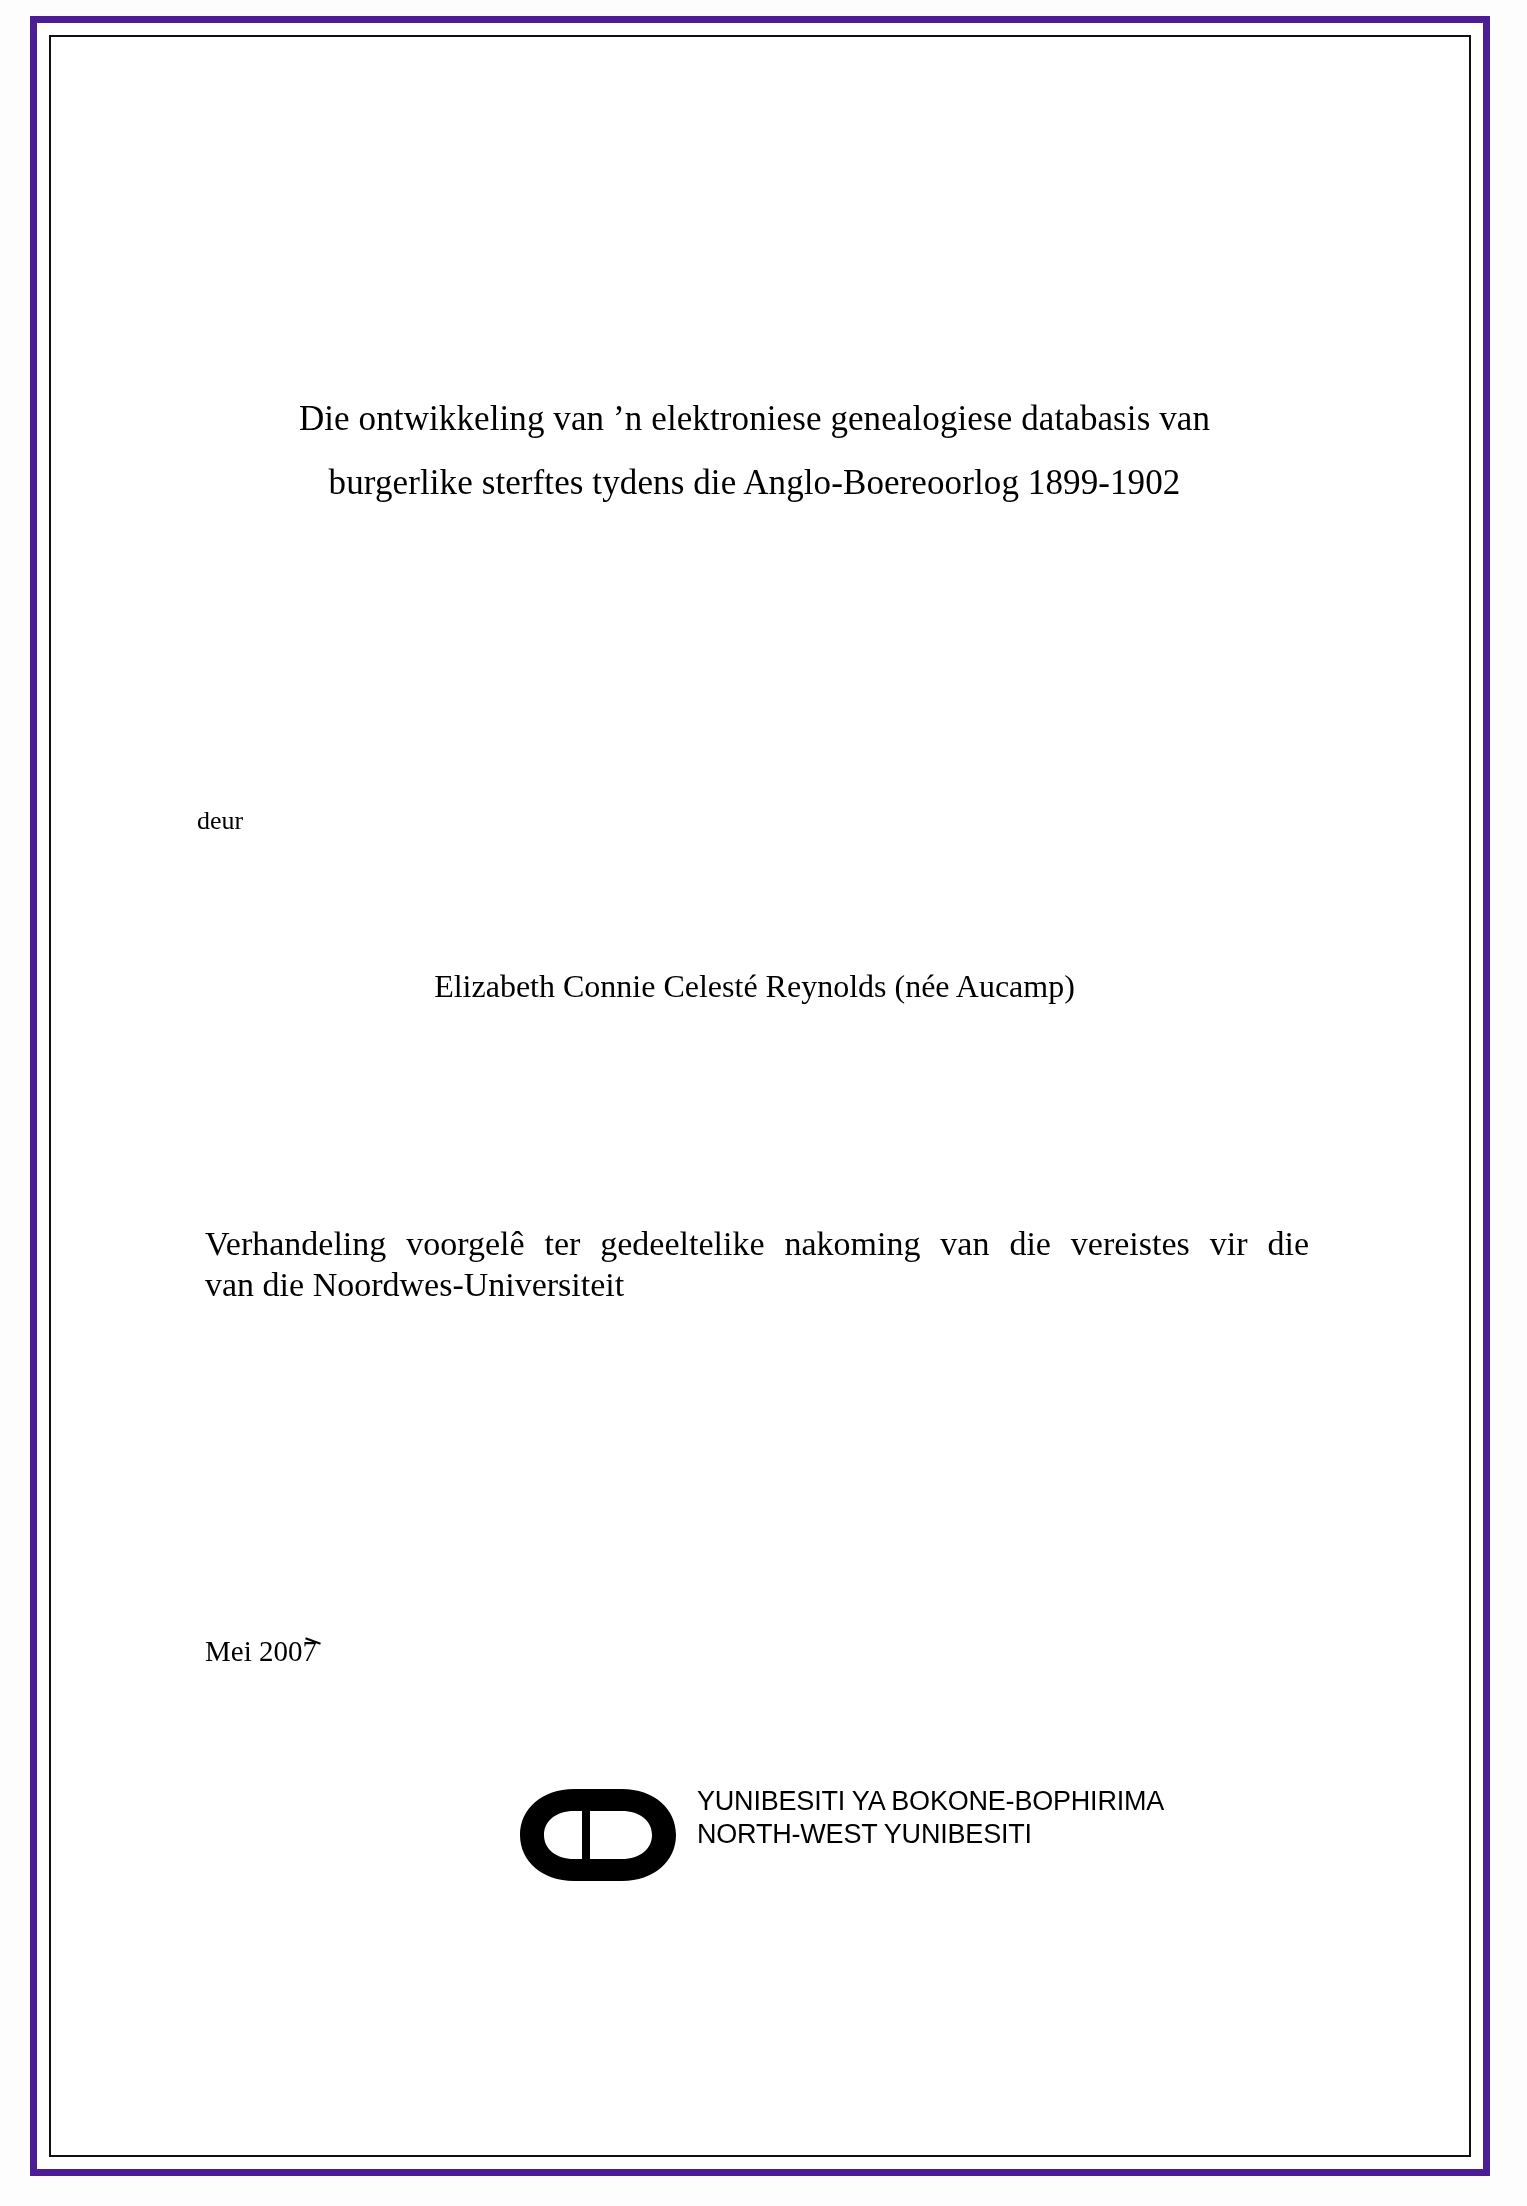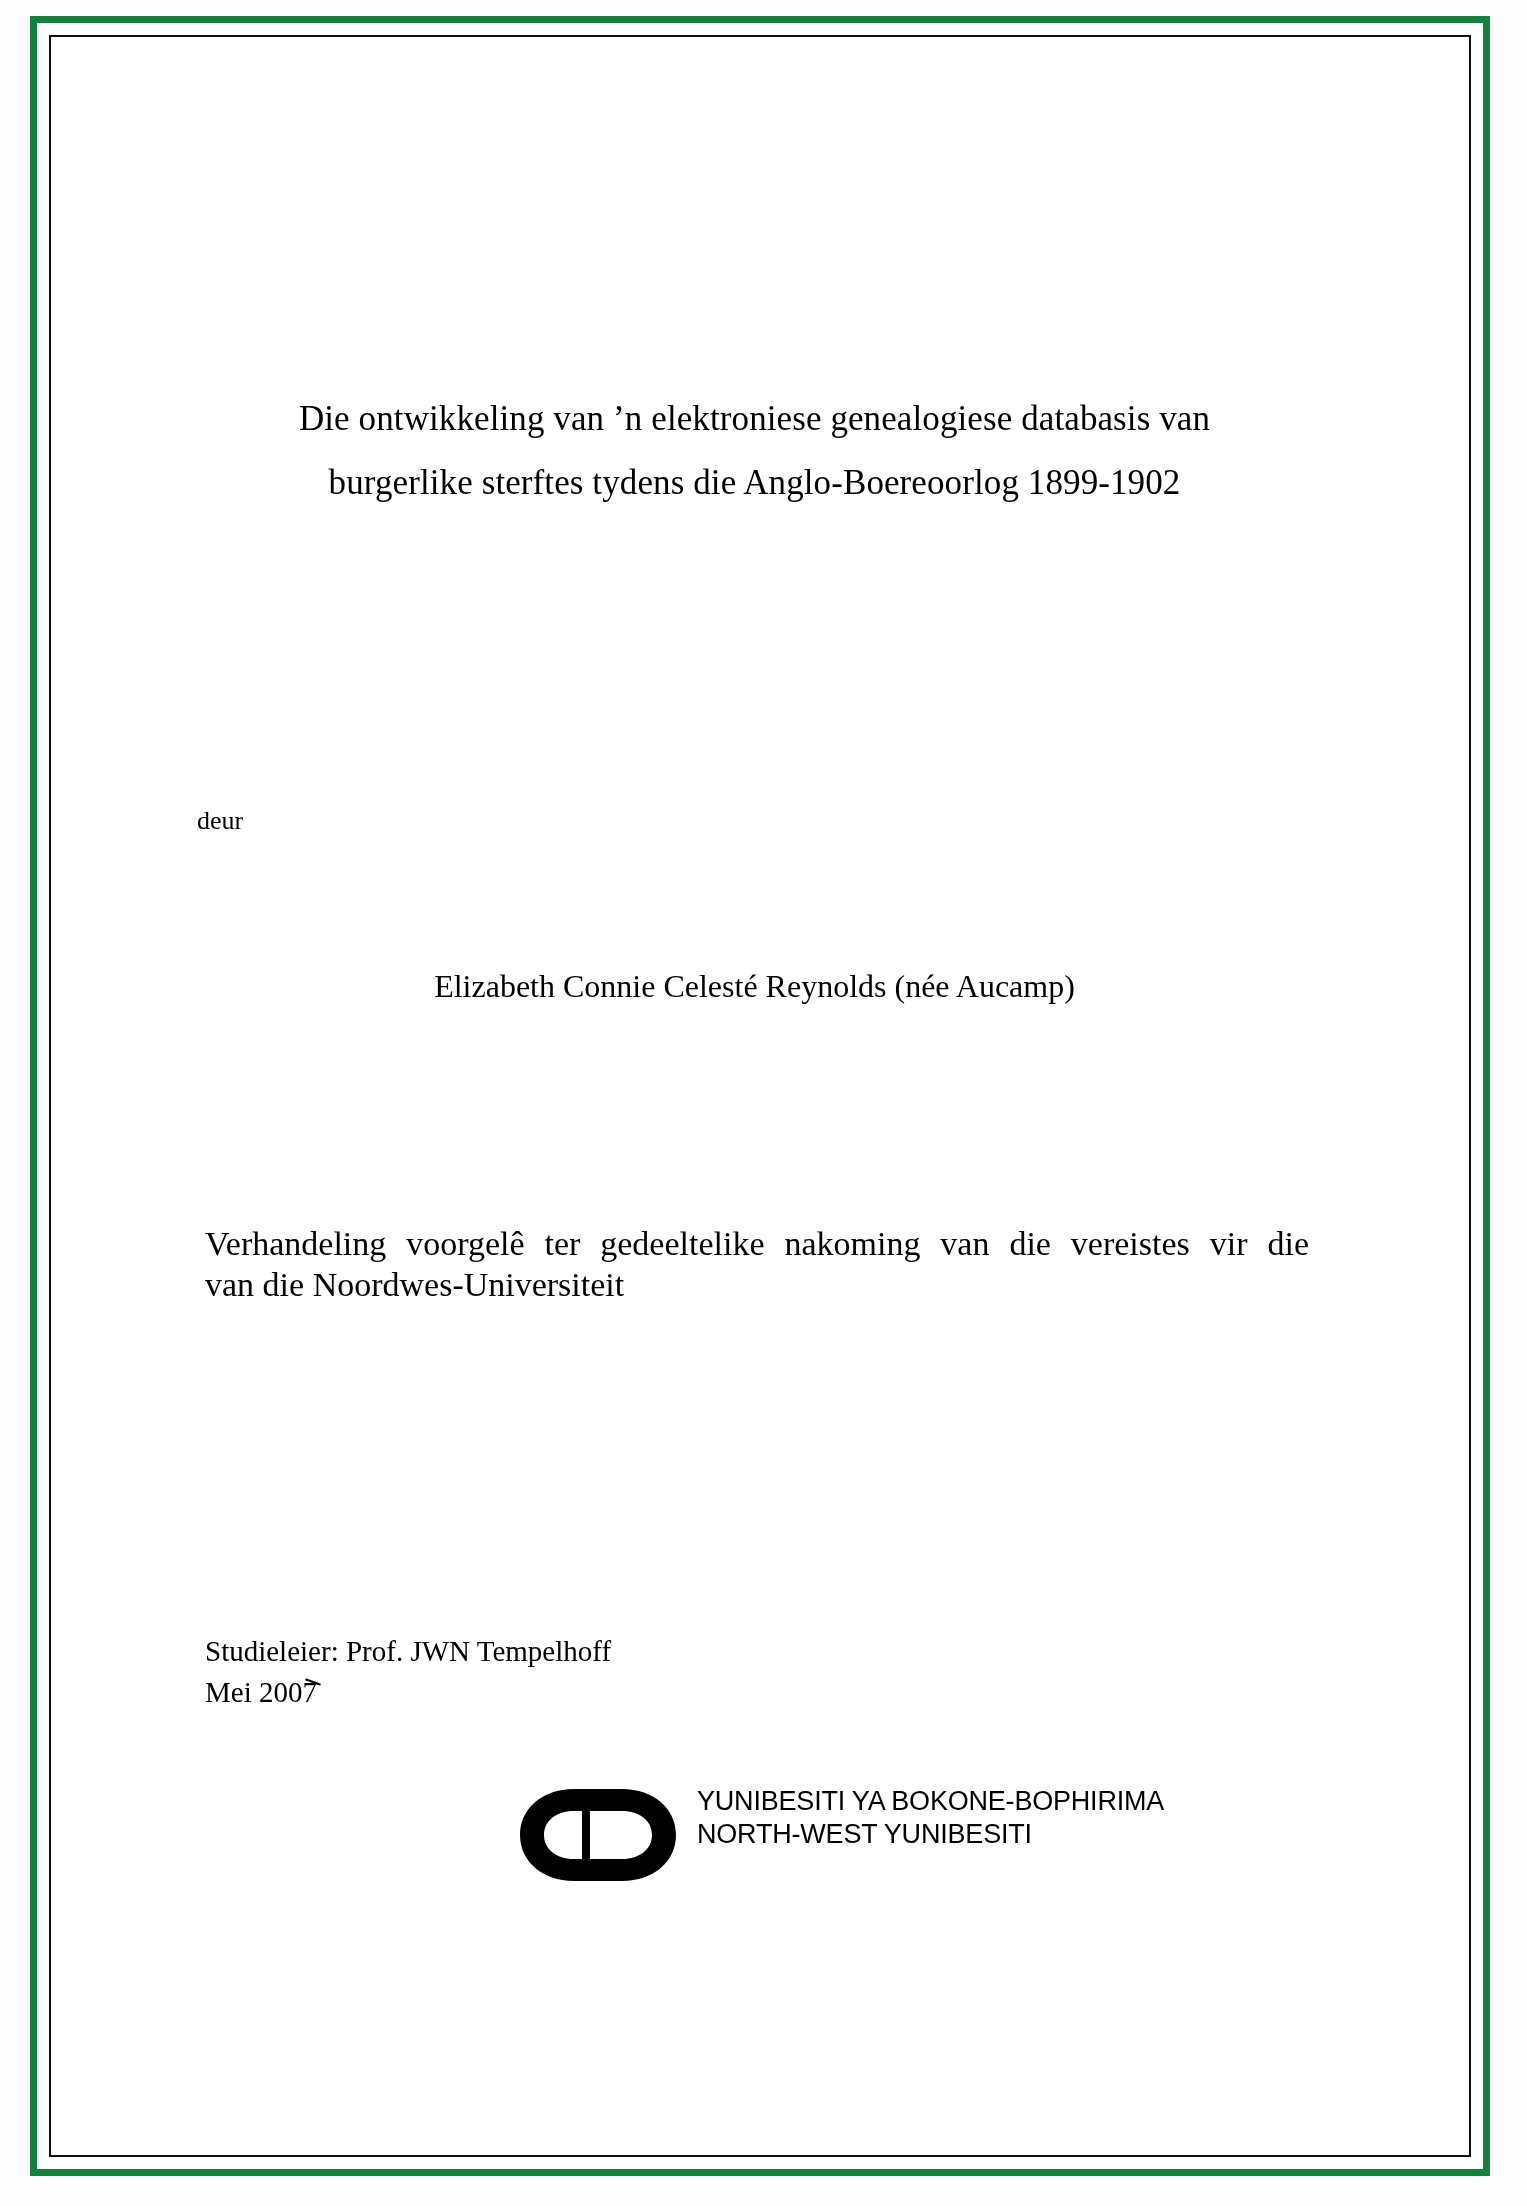--- a/index.html
+++ b/index.html
@@ -20,21 +20,21 @@
     height: 2206px;
     background: #fdfdfd;
   }
   
   .scan-frame {
     position: absolute;
     left: 30px;
     top: 16px;
     width: 1460px;
     height: 2160px;
-    border: 7px solid #15803d;
+    border: 7px solid #4c1d95;
     box-sizing: border-box;
     background: #ffffff;
   }
   .inner-frame {
     position: absolute;
     left: 12px;
     top: 12px;
     right: 12px;
     bottom: 12px;
     border: 2px solid #111111;
@@ -160,21 +160,20 @@
       <div class="deur">deur</div>
 
       <div class="author">Elizabeth Connie Celesté Reynolds (née Aucamp)</div>
 
       <div class="statement">
         <div class="just">Verhandeling voorgelê ter gedeeltelike nakoming van die vereistes vir die</div>
         <div>van die Noordwes-Universiteit</div>
       </div>
 
       <div class="supervisor">
-        <div>Studieleier: Prof. JWN Tempelhoff</div>
         <div class="date-line"><span>Mei 2007</span><span class="tick"></span></div>
       </div>
 
       <div class="logo-block">
         <div class="logo-mark">
           <svg width="178" height="108" viewBox="0 0 178 108" xmlns="http://www.w3.org/2000/svg">
 
             <path d="M62 8 C30 8 8 28 8 54 C8 80 30 100 62 100 L78 100 L78 78 L62 78 C44 78 32 68 32 54 C32 40 44 30 62 30 L78 30 L78 8 Z" fill="#000000"></path>
 
             <path d="M70 8 L110 8 C142 8 164 28 164 54 C164 80 142 100 110 100 L70 100 Z M94 30 L94 78 L110 78 C128 78 140 68 140 54 C140 40 128 30 110 30 Z" fill="#000000"></path>

